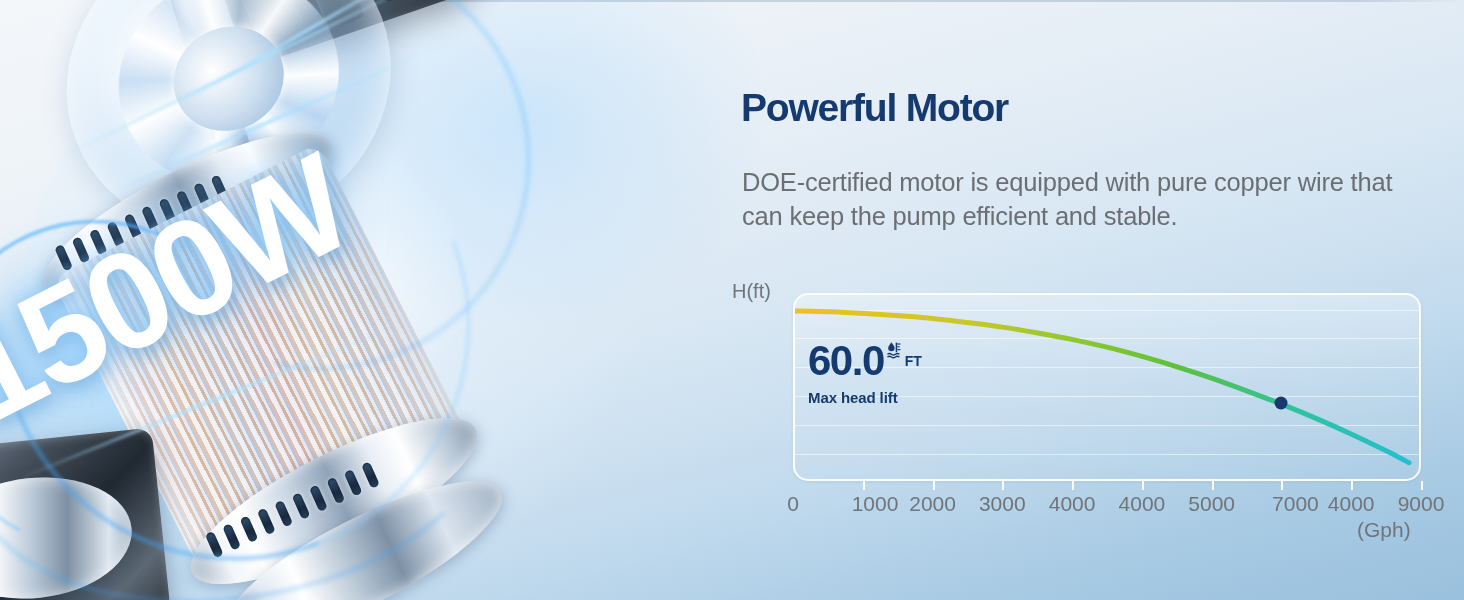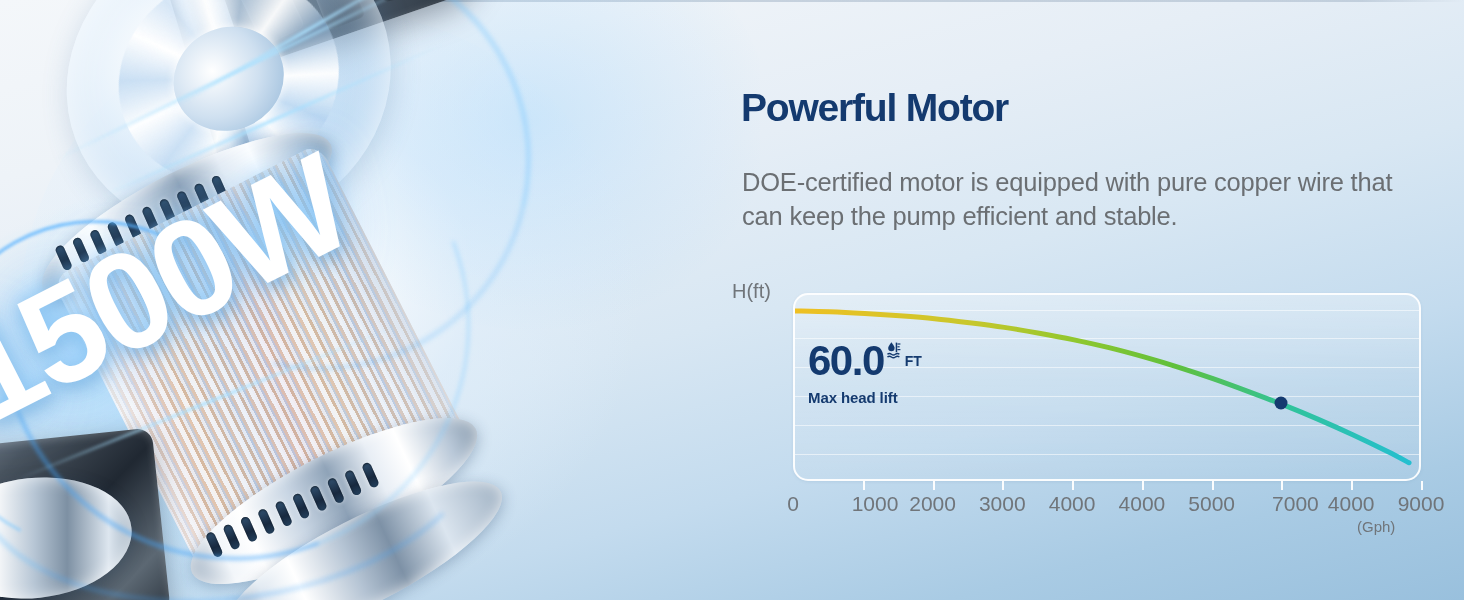--- a/index.html
+++ b/index.html
@@ -271,21 +271,21 @@
   }
   .xlabels {
     position:absolute; left:0px; top:492px; width:700px; height:26px;
   }
   .xlabels span {
     position:absolute; top:0; font-size:21px; color:#70757a;
     transform:translateX(-50%); white-space:nowrap;
   }
   .xunit {
     position:absolute; left:619px; top:518px;
-    font-size:15px; color:#70757a;
+    font-size:21px; color:#70757a;
   }
 
   
   .callout { position:absolute; color:#143a6f; }
   .co-val {
     font-size:42px; font-weight:700; letter-spacing:-1.5px; line-height:1;
     display:inline-block; vertical-align:middle;
   }
   .co-unit {
     display:inline-block; vertical-align:middle; margin-left:5px;

